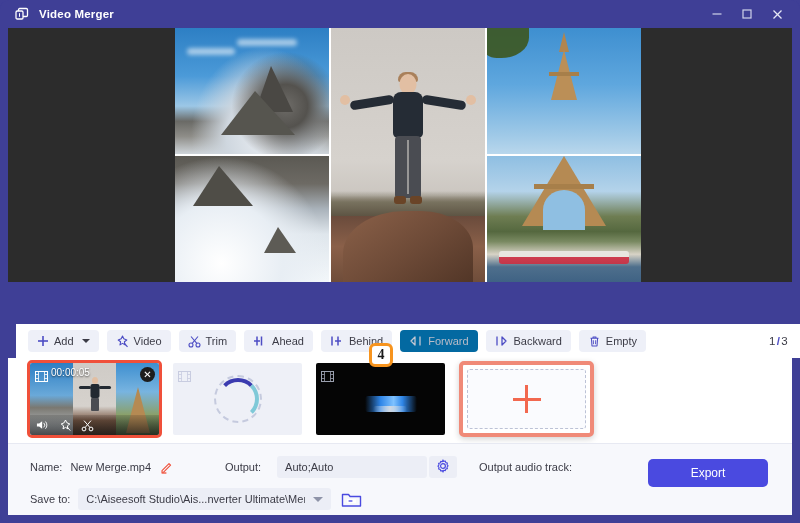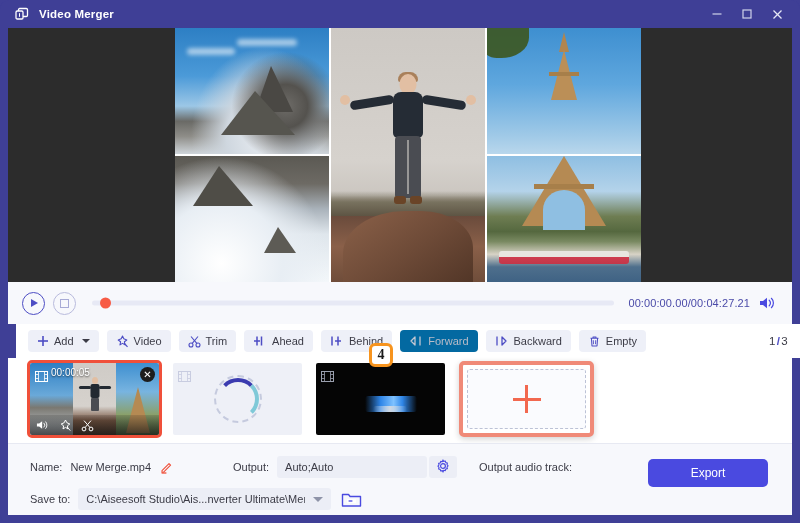--- a/index.html
+++ b/index.html
@@ -384,42 +384,20 @@
             <div class="eif eif-low"></div>
             <div class="eif-arch"></div>
             <div class="eif-deck"></div>
             <div class="boat"></div>
           </div>
         </div>
       </div>
     </div>
   </div>
 
-  <div class="playerbar">
-    <span style="width:14px"></span>
-    <span class="circ-btn">
-        <span class="play-tri"></span>
-      </span>
-    <span style="width:8px"></span>
-    <span class="circ-btn stop">
-        <span class="stop-sq"></span>
-      </span>
-    <span class="track-wrap">
-      <span class="track"></span>
-      <span class="playhead"></span>
-    </span>
-    <span class="timecode">00:00:00.00/00:04:27.21</span>
-    <span class="vol-icon">
-      <svg width="17" height="14" viewBox="0 0 17 14">
-        <path d="M1 5h3l4-3.2v10.4L4 9H1z" fill="#4a4ae0"></path>
-        <path d="M10.2 4.2a3.8 3.8 0 010 5.6" fill="none" stroke="#4a4ae0" stroke-width="1.2" stroke-linecap="round"></path>
-        <path d="M12.4 2.3a6.5 6.5 0 010 9.4" fill="none" stroke="#4a4ae0" stroke-width="1.2" stroke-linecap="round"></path>
-      </svg>
-    </span>
-  </div>
 
   <div class="toolbar">
 
     <div class="tb-btn">
       <span class="gl">
         <svg width="12" height="12" viewBox="0 0 12 12">
             <line x1="6" y1="1" x2="6" y2="11" stroke="#4d4dc4" stroke-width="1.6"></line>
             <line x1="1" y1="6" x2="11" y2="6" stroke="#4d4dc4" stroke-width="1.6"></line>
           </svg>
       </span>
@@ -612,21 +590,21 @@
       <span class="lbl">Name:</span>
       <span class="namevalue">New Merge.mp4</span>
       <span class="pencil">
         <svg width="13" height="13" viewBox="0 0 13 13">
             <path d="M2 9.6L9 2.6l1.6 1.6-7 7H2z" fill="none" stroke="#f0503a" stroke-width="1.1" stroke-linejoin="round"></path>
             <line x1="1.6" y1="12" x2="6.4" y2="12" stroke="#f0503a" stroke-width="1.3"></line>
           </svg>
       </span>
       <span style="flex:1"></span>
       <span class="lbl">Output:</span>
-      <span class="fld" style="width:150px;margin-left:8px;">
+      <span class="fld" style="width:150px;margin-left:16px;">
         <span class="val">Auto;Auto</span>
       </span>
       <span class="fld" style="width:28px;justify-content:center;margin-left:2px;">
         <span>
           <svg width="14" height="14" viewBox="0 0 14 14">
               <path d="M7 4.6A2.4 2.4 0 107 9.4 2.4 2.4 0 007 4.6z" fill="none" stroke="#4a4ae0" stroke-width="1.2"></path>
               <path d="M7 .9l.7 1.5 1.6-.4.5 1.6 1.6.4-.4 1.6 1.1 1.2-1.1 1.2.4 1.6-1.6.4-.5 1.6-1.6-.4L7 13.1l-.7-1.5-1.6.4-.5-1.6-1.6-.4.4-1.6L1.9 7.2 3 6l-.4-1.6 1.6-.4.5-1.6 1.6.4z" fill="none" stroke="#4a4ae0" stroke-width="1.1" stroke-linejoin="round"></path>
             </svg>
         </span>
       </span>

